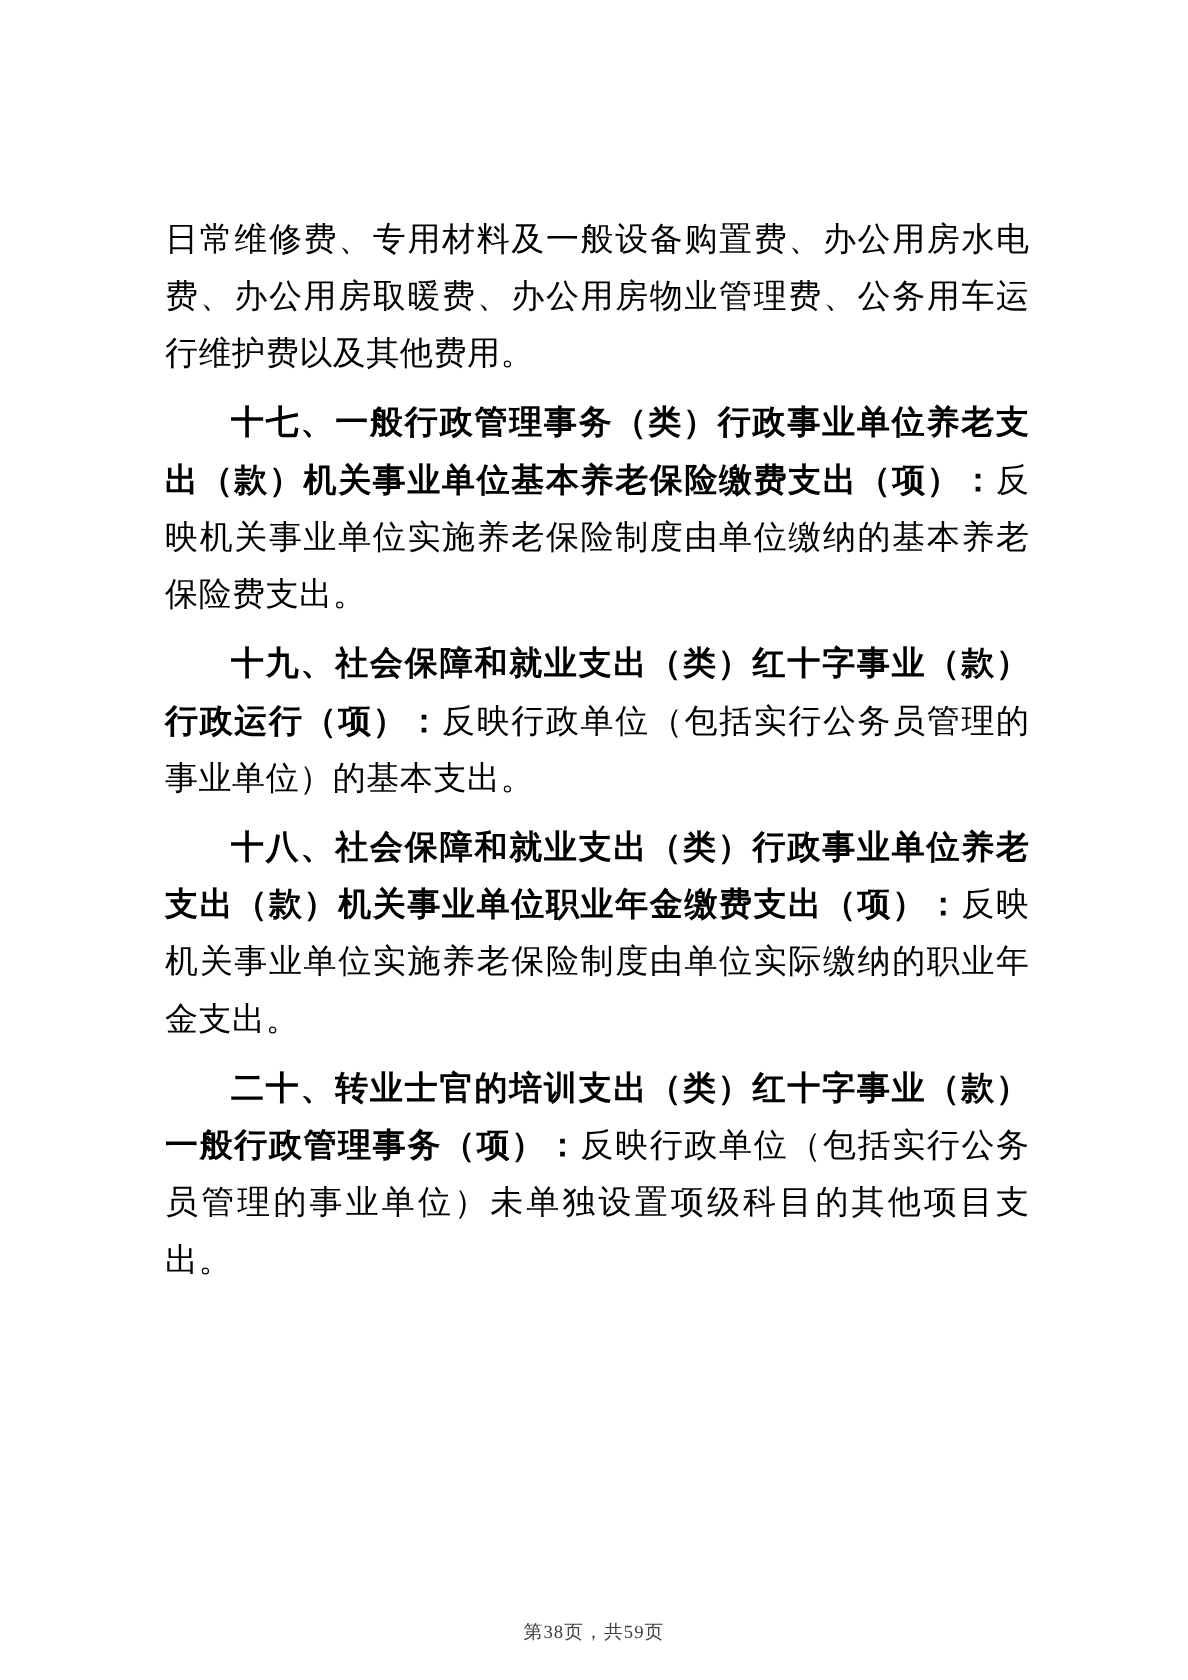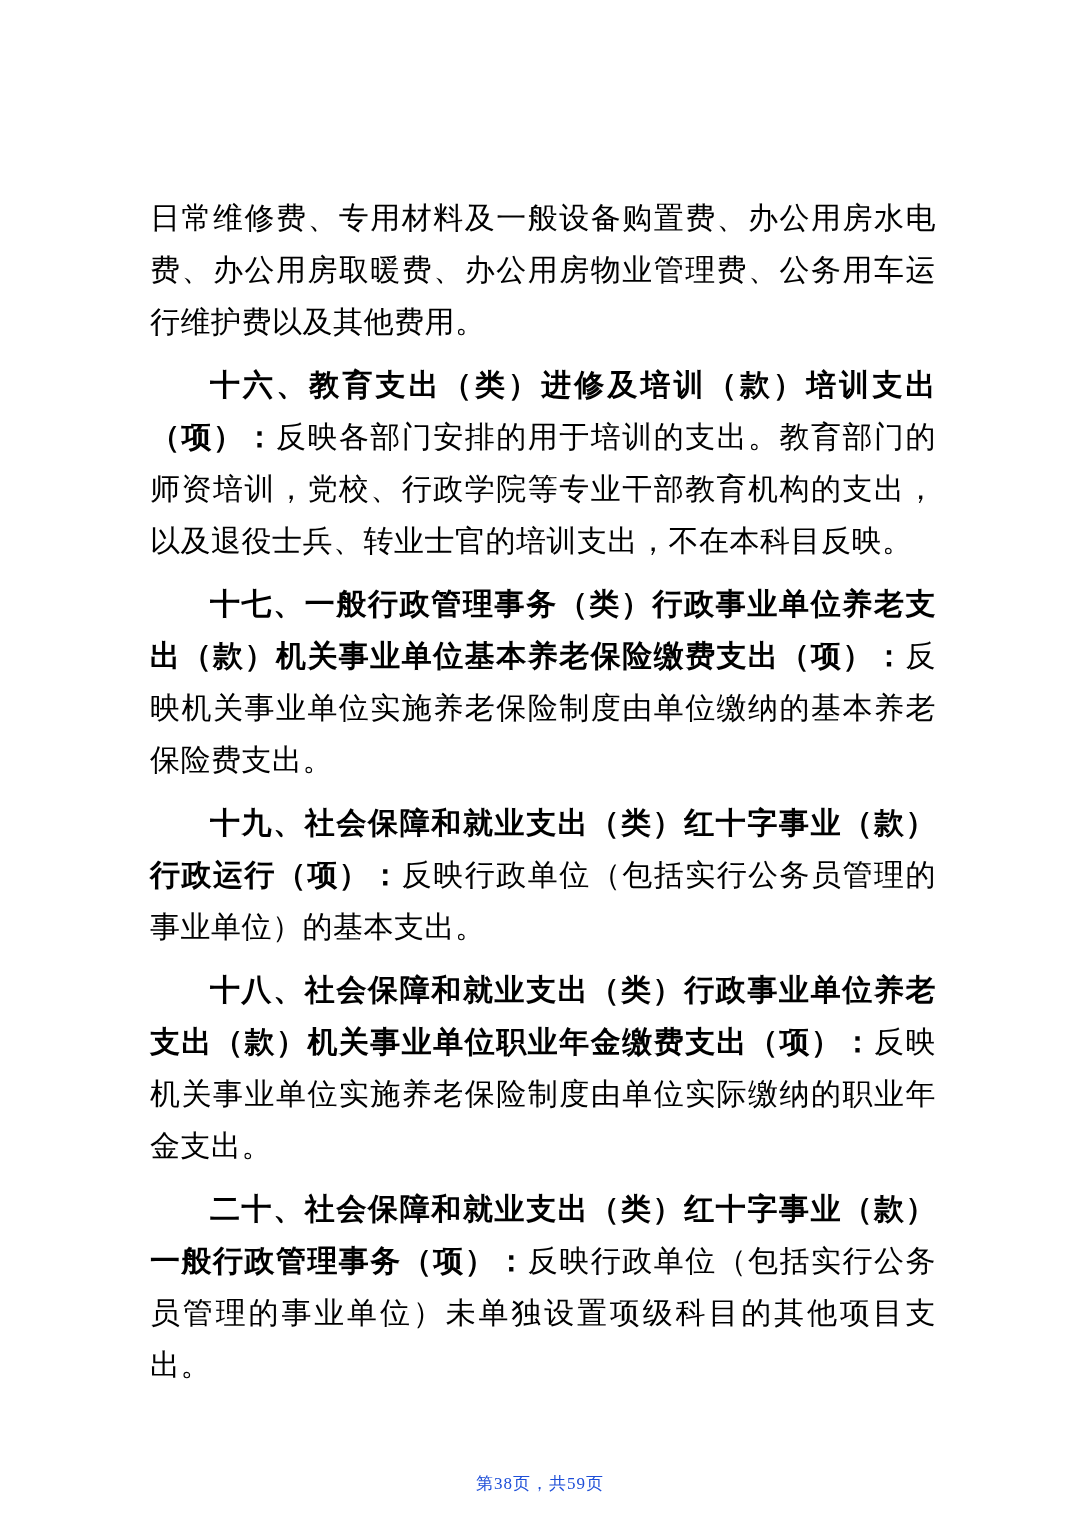--- a/index.html
+++ b/index.html
@@ -51,41 +51,40 @@
     font-weight: 400;
   }
   .footer {
     position: absolute;
     left: 0;
     top: 1472px;
     width: 1080px;
     text-align: center;
     font-size: 17px;
     line-height: 24px;
-    color: #1d4ed8;
+    color: #404040;
     letter-spacing: 1px;
   }
 </style>
 </head>
 <body>
 
 <div class="page">
 
   <div class="content">
 
     <p class="para"><span class="body-text">日常维修费、专用材料及一般设备购置费、办公用房水电费、办公用房取暖费、办公用房物业管理费、公务用车运行维护费以及其他费用。</span></p>
 
-    <p class="para indent"><span class="lead">十六、教育支出（类）进修及培训（款）培训支出（项）：</span><span class="body-text">反映各部门安排的用于培训的支出。教育部门的师资培训，党校、行政学院等专业干部教育机构的支出，以及退役士兵、转业士官的培训支出，不在本科目反映。</span></p>
 
     <p class="para indent"><span class="lead">十七、一般行政管理事务（类）行政事业单位养老支出（款）机关事业单位基本养老保险缴费支出（项）：</span><span class="body-text">反映机关事业单位实施养老保险制度由单位缴纳的基本养老保险费支出。</span></p>
 
     <p class="para indent"><span class="lead">十九、社会保障和就业支出（类）红十字事业（款）行政运行（项）：</span><span class="body-text">反映行政单位（包括实行公务员管理的事业单位）的基本支出。</span></p>
 
     <p class="para indent"><span class="lead">十八、社会保障和就业支出（类）行政事业单位养老支出（款）机关事业单位职业年金缴费支出（项）：</span><span class="body-text">反映机关事业单位实施养老保险制度由单位实际缴纳的职业年金支出。</span></p>
 
-    <p class="para indent"><span class="lead">二十、社会保障和就业支出（类）红十字事业（款）一般行政管理事务（项）：</span><span class="body-text">反映行政单位（包括实行公务员管理的事业单位）未单独设置项级科目的其他项目支出。</span></p>
+    <p class="para indent"><span class="lead">二十、转业士官的培训支出（类）红十字事业（款）一般行政管理事务（项）：</span><span class="body-text">反映行政单位（包括实行公务员管理的事业单位）未单独设置项级科目的其他项目支出。</span></p>
 
 
   </div>
 
   <div class="footer"><span>第38页，共59页</span></div>
 
 </div>
 
 </body></html>

